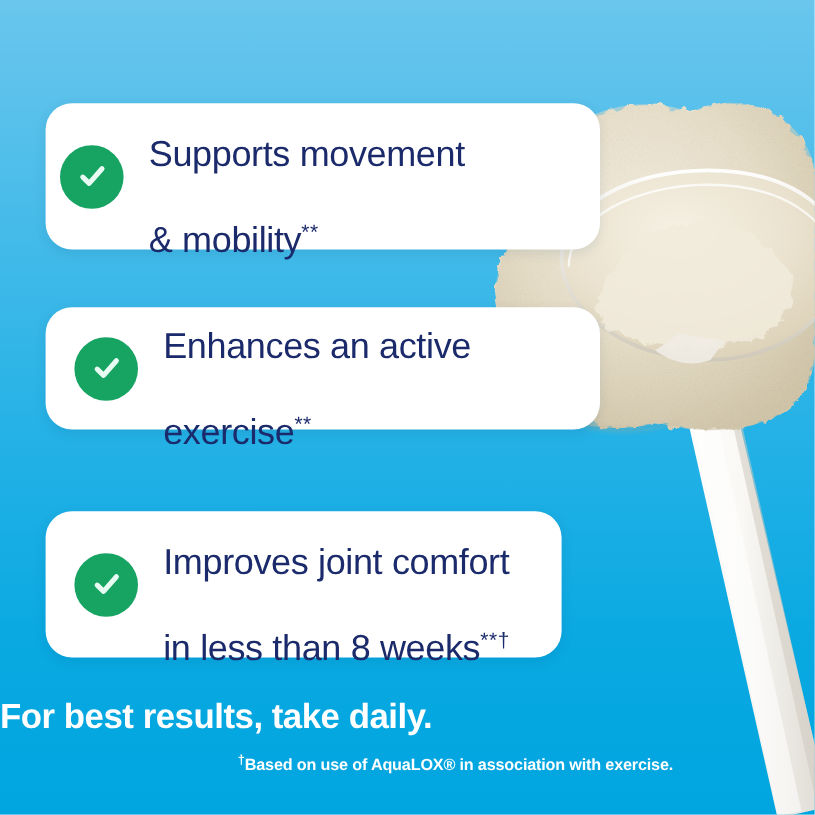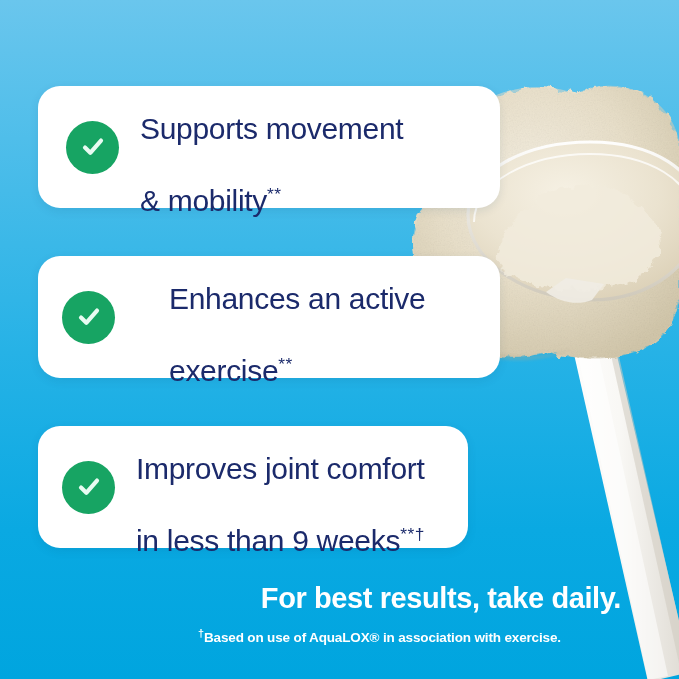--- a/index.html
+++ b/index.html
@@ -28,22 +28,22 @@
   
   .card {
     position: absolute;
     background: #ffffff;
     border-radius: 22px;
     box-shadow: 0 3px 10px rgba(0, 60, 100, 0.10);
     display: flex;
     align-items: center;
     box-sizing: border-box;
   }
-  .card-1 { left: 38px; top: 86px;  width: 462px; height: 122px; padding-left: 28px; }
-  .card-2 { left: 38px; top: 256px; width: 462px; height: 122px; padding-left: 24px; gap: 33px; }
+  .card-1 { left: 38px; top: 86px;  width: 462px; height: 122px; padding-left: 12px; }
+  .card-2 { left: 38px; top: 256px; width: 462px; height: 102px; padding-left: 24px; }
   .card-3 { left: 38px; top: 426px; width: 430px; height: 122px; padding-left: 24px; }
 
   .check-circle {
     flex: 0 0 auto;
     width: 53px;
     height: 53px;
     border-radius: 50%;
     background: #17a463;
     display: flex;
     align-items: center;
@@ -66,21 +66,21 @@
     line-height: 0;
     letter-spacing: 0.5px;
   }
 
   
   #tagline {
     position: absolute;
     left: 0;
     top: 582px;
     width: 621px;
-    text-align: right;
+    text-align: left;
     color: #ffffff;
     font-size: 29px;
     font-weight: 700;
     letter-spacing: -0.4px;
   }
   #footnote {
     position: absolute;
     left: 0;
     top: 630px;
     width: 679px;
@@ -233,20 +233,20 @@
   </div>
 
   <div class="card card-3">
     <span class="check-circle">
       <svg width="30" height="30" viewBox="0 0 30 30">
         <path d="M7 15.6 L12.3 20.8 L23 8.6" fill="none" stroke="#e8fbf2" stroke-width="4.2" stroke-linecap="round" stroke-linejoin="round"></path>
       </svg>
     </span>
     <span class="card-text">
       <span>Improves joint comfort</span><br>
-      <span>in less than 9 weeks</span><sup>**†</sup>
+      <span>in less than 8 weeks</span><sup>**†</sup>
     </span>
   </div>
 
   <div id="tagline">For best results, take daily.</div>
   <div id="footnote"><sup>†</sup><span>Based on use of AquaLOX® in association with exercise.</span></div>
 
 </div>
 
 </body></html>

